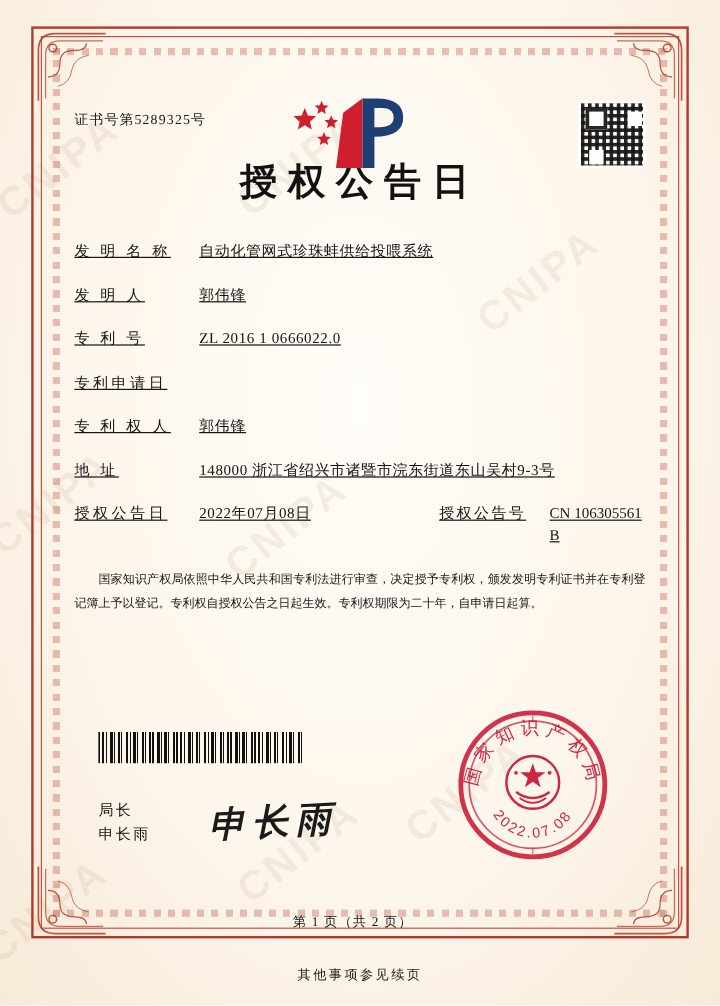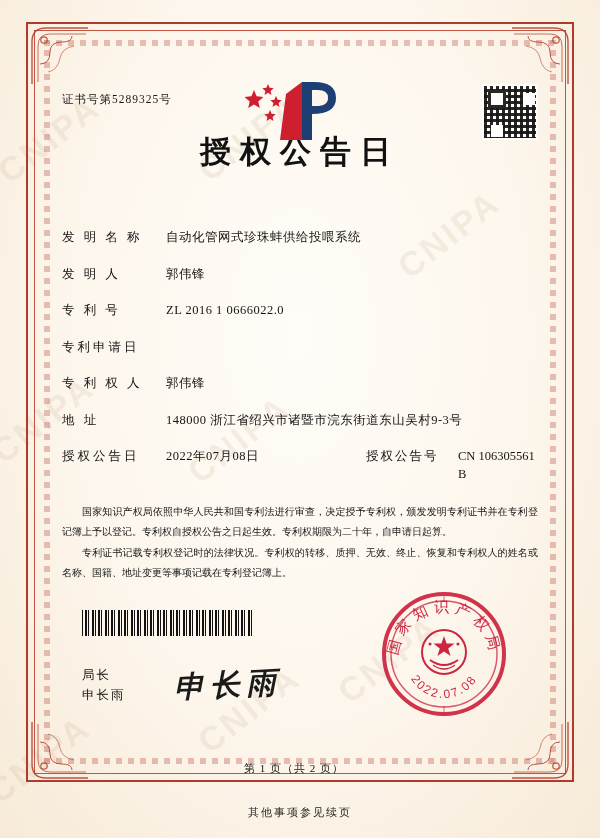--- a/index.html
+++ b/index.html
@@ -129,23 +129,24 @@
     text-align: center;
     font-size: 31px;
     letter-spacing: 9px;
     color: #121212;
     font-weight: bold;
     margin-top: 24px;
     font-family: "Liberation Serif", serif;
   }
 
   .fields {
-    margin-top: 56px;
+    margin-top: 28px;
     font-size: 12.5px;
     color: #151515;
+    text-decoration: underline;
   }
   .field-row {
     display: flex;
     align-items: baseline;
     margin-bottom: 19px;
     line-height: 1.4;
   }
   .field-label {
     width: 104px;
     flex: 0 0 104px;
@@ -345,21 +346,20 @@
         <div class="field-label">授权公告日</div>
         <div class="field-value">2022年07月08日</div>
         <div class="field-label2">授权公告号</div>
         <div class="field-value2">CN 106305561 B</div>
       </div>
 
     </div>
 
     <div class="paragraphs">
       <p>国家知识产权局依照中华人民共和国专利法进行审查，决定授予专利权，颁发发明专利证书并在专利登记簿上予以登记。专利权自授权公告之日起生效。专利权期限为二十年，自申请日起算。</p>
-      <p>专利证书记载专利权登记时的法律状况。专利权的转移、质押、无效、终止、恢复和专利权人的姓名或名称、国籍、地址变更等事项记载在专利登记簿上。</p>
     </div>
 
     <div class="barcode"></div>
 
     <div class="signature-block">
       <div>局长</div>
       <div>申长雨</div>
     </div>
 
     <div class="signature-hand">申长雨</div>

